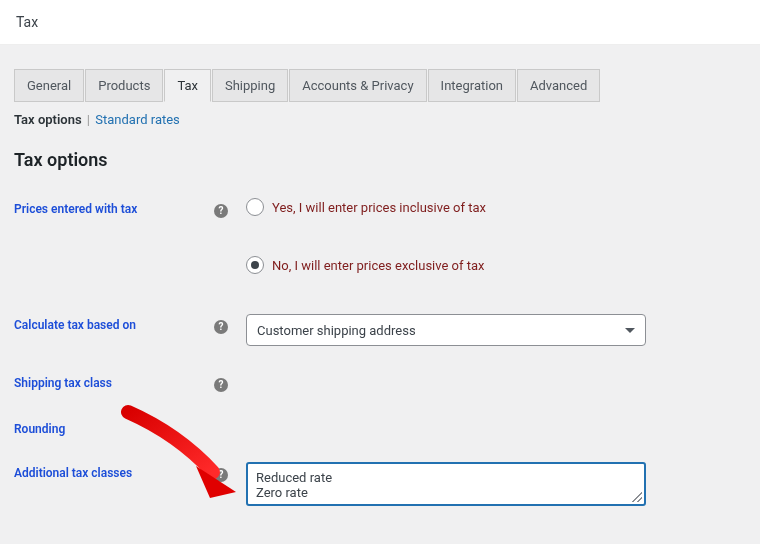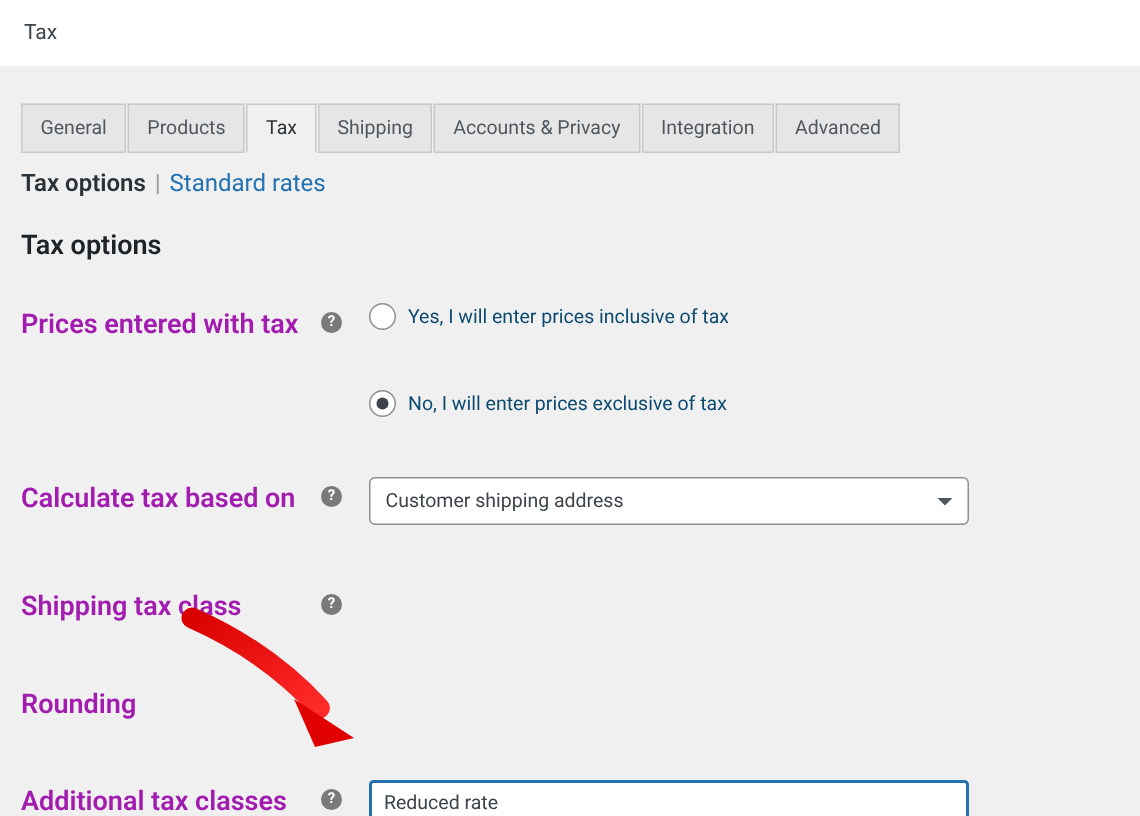--- a/index.html
+++ b/index.html
@@ -3,41 +3,41 @@
 <meta charset="utf-8">
 <style>
   html,body{margin:0;padding:0;font-family:-apple-system,BlinkMacSystemFont,"Segoe UI",Roboto,Arial,sans-serif;font-size:13px;color:#2c3338;background:#fff;}
   .page{width:760px;height:544px;position:relative;overflow:hidden;}
   .topbar{height:44px;padding:0 16px;display:flex;align-items:center;border-bottom:1px solid #eee;}
   .topbar-title{font-size:14px;color:#3c434a;}
   .content{background:#f0f0f1;padding:24px 14px 0 14px;height:calc(100% - 44px);box-sizing:border-box;}
   .tabs{display:flex;gap:1px;}
   .tab{background:#e6e6e7;border:1px solid #c9c9c9;padding:8px 12px;font-size:13px;color:#50575e;cursor:pointer;}
   .tab.active{background:#f0f0f1;border-bottom-color:#f0f0f1;color:#2c3338;font-weight:400;}
-  .subtabs{margin-top:10px;font-size:16px;}
+  .subtabs{margin-top:10px;font-size:13px;}
   .subtab{color:#2c3338;font-weight:600;}
   .subtab.link{color:#2271b1;font-weight:400;cursor:pointer;}
   .sep{color:#999;margin:0 2px;}
   h2.section{font-size:18px;font-weight:600;margin:22px 0 28px 0;color:#1d2327;}
-  .row{display:flex;align-items:flex-start;margin-bottom:40px;}
+  .row{display:flex;align-items:flex-start;margin-bottom:26px;}
   .row.tight{margin-bottom:6px;}
-  .label{width:200px;flex-shrink:0;font-weight:600;font-size:18px;color:#a21caf;padding-top:4px;}
+  .label{width:200px;flex-shrink:0;font-weight:600;font-size:12px;color:#1d4ed8;padding-top:4px;}
   .help{width:32px;flex-shrink:0;padding-top:4px;}
   .help-icon{display:inline-block;width:14px;height:14px;border-radius:50%;background:#7a7a7a;color:#fff;font-size:10px;line-height:14px;text-align:center;font-weight:700;}
   .field{flex:1;}
-  .radio-row{display:flex;align-items:center;gap:8px;margin-bottom:14px;font-size:13px;color:#0c4a6e;}
+  .radio-row{display:flex;align-items:center;gap:8px;margin-bottom:14px;font-size:13px;color:#7f1d1d;}
   .radio-row:last-child{margin-bottom:0;margin-top:40px;}
   .radio{width:16px;height:16px;border:1px solid #8c8f94;border-radius:50%;background:#fff;display:inline-flex;align-items:center;justify-content:center;}
   .radio.checked::after{content:"";width:8px;height:8px;border-radius:50%;background:#3c434a;}
   .select{width:400px;height:32px;border:1px solid #8c8f94;border-radius:4px;background:#fff;display:flex;align-items:center;justify-content:space-between;padding:0 10px;font-size:13px;color:#3c434a;box-sizing:border-box;}
   .chev{width:0;height:0;border-left:5px solid transparent;border-right:5px solid transparent;border-top:5px solid #50575e;}
   .check-row{display:flex;align-items:center;gap:8px;font-size:13px;color:#3c434a;}
   .checkbox{width:16px;height:16px;border:1px solid #8c8f94;border-radius:3px;background:#fff;display:inline-flex;align-items:center;justify-content:center;}
   .checkbox.checked::after{content:"✓";font-size:12px;color:#2271b1;font-weight:700;}
-  .textarea{width:400px;height:62px;border:2px solid #2271b1;border-radius:3px;background:#fff;padding:6px 8px;font-size:13px;color:#3c434a;box-sizing:border-box;resize:both;white-space:pre-wrap;position:relative;}
+  .textarea{width:400px;height:44px;border:2px solid #2271b1;border-radius:3px;background:#fff;padding:6px 8px;font-size:13px;color:#3c434a;box-sizing:border-box;resize:both;white-space:pre-wrap;position:relative;}
   .textarea::after{content:"";position:absolute;right:2px;bottom:2px;width:10px;height:10px;background:linear-gradient(135deg,transparent 0,transparent 45%,#8c8f94 45%,#8c8f94 55%,transparent 55%,transparent 70%,#8c8f94 70%,#8c8f94 80%,transparent 80%);}
   .arrow{position:absolute;left:118px;top:404px;pointer-events:none;}
 </style>
 </head>
 <body>
 <div class="page">
 
   <div class="topbar">
     <span class="topbar-title">Tax</span>
   </div>

